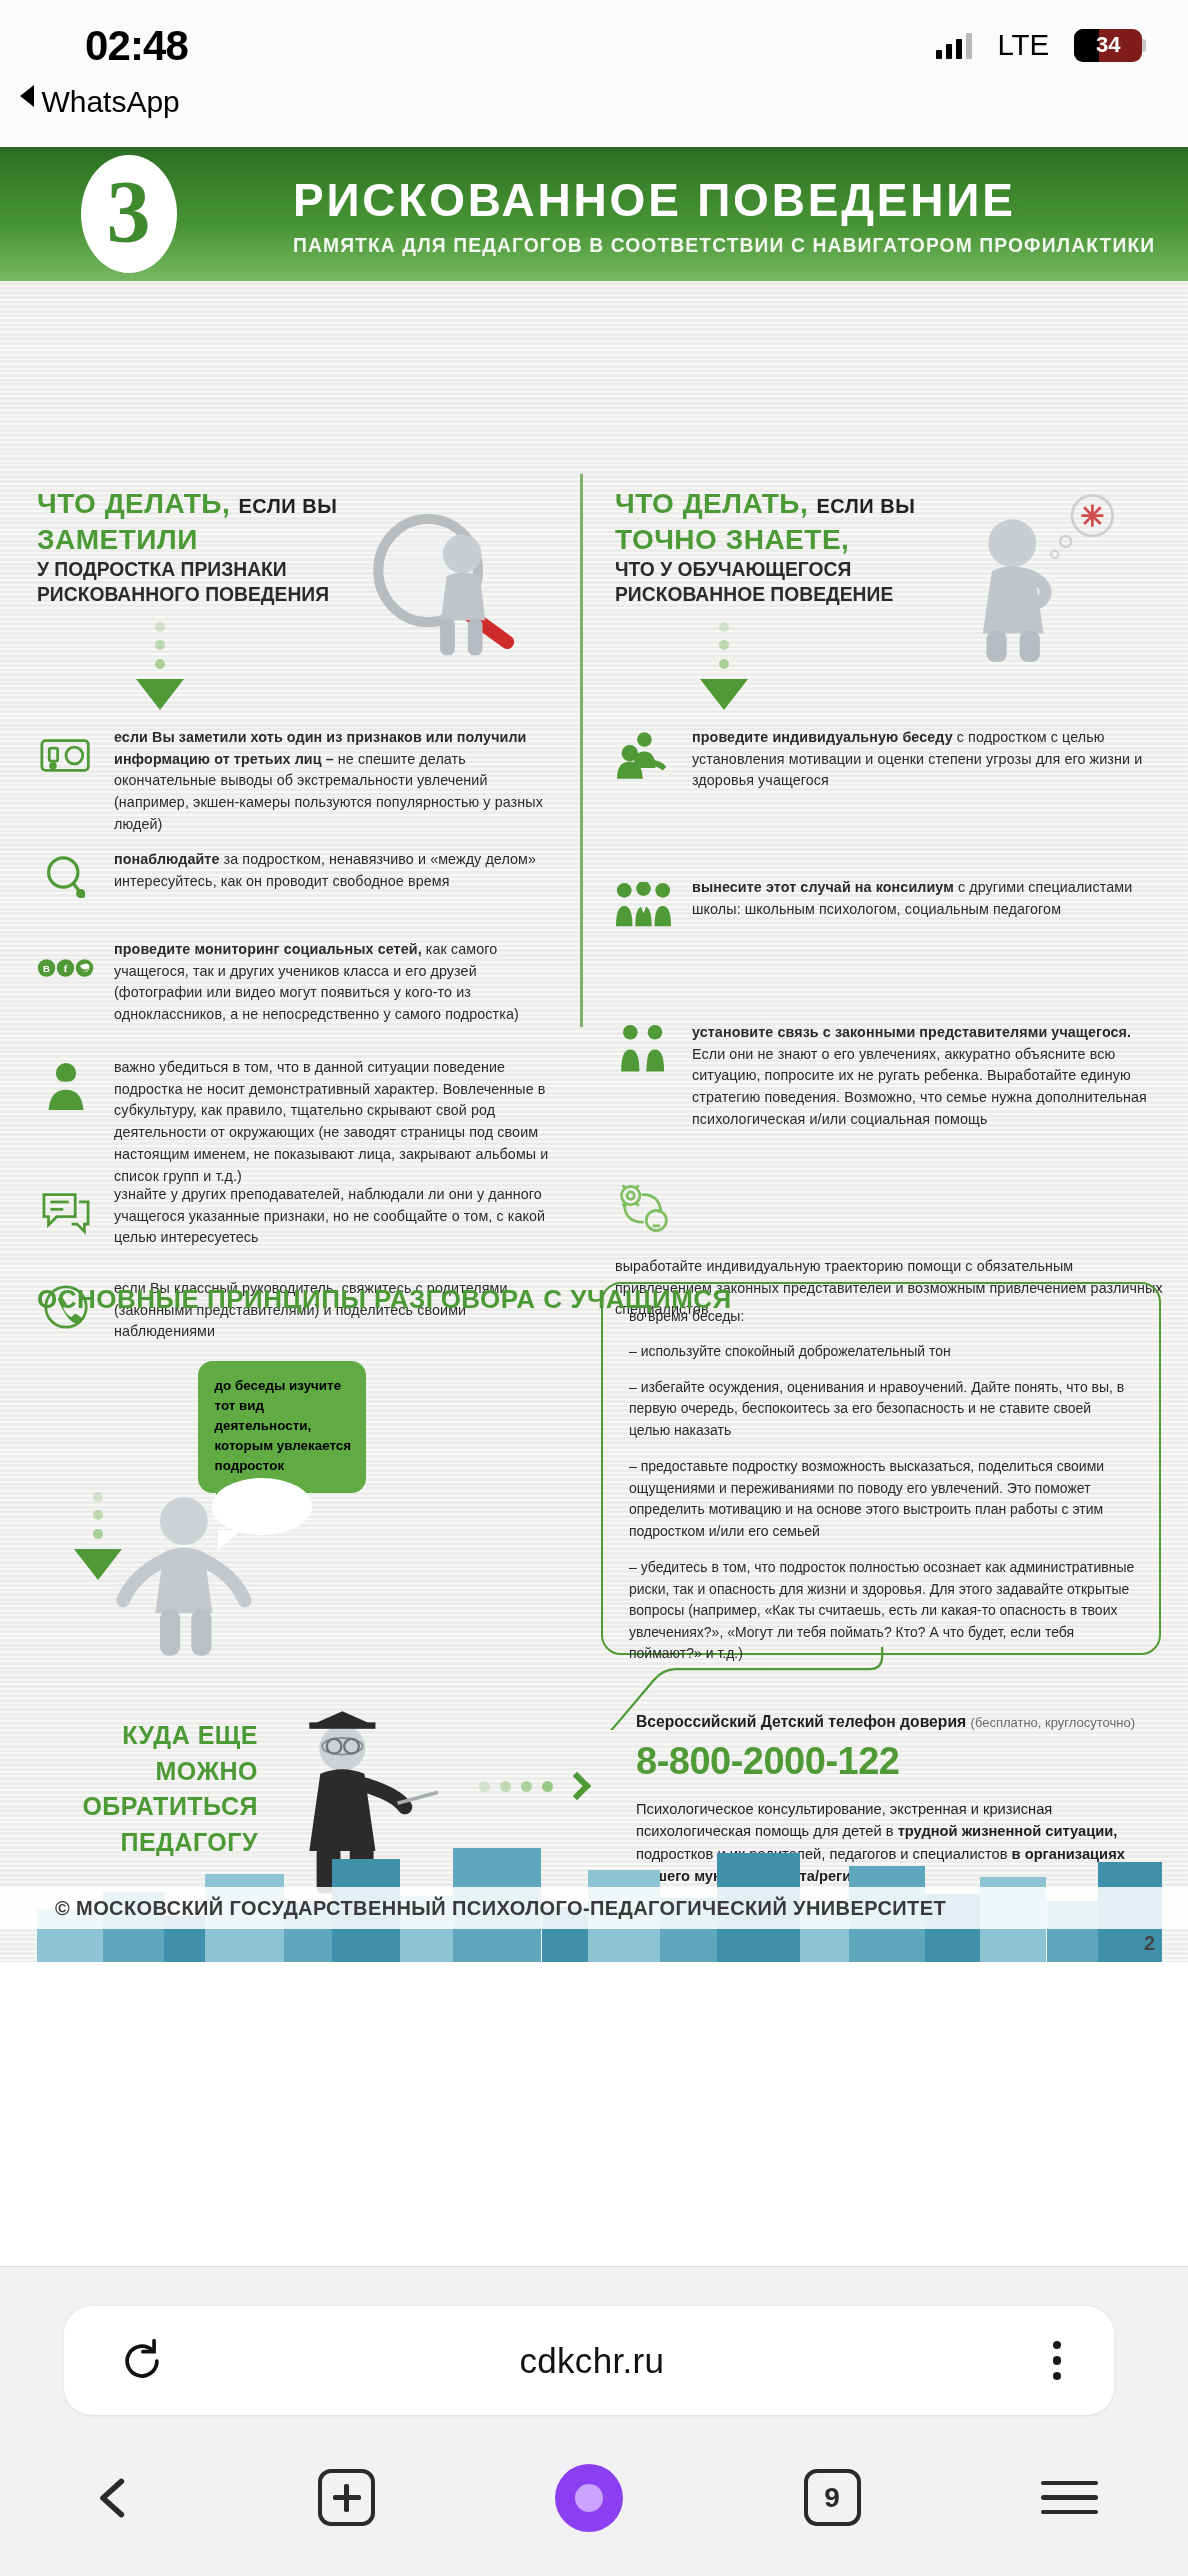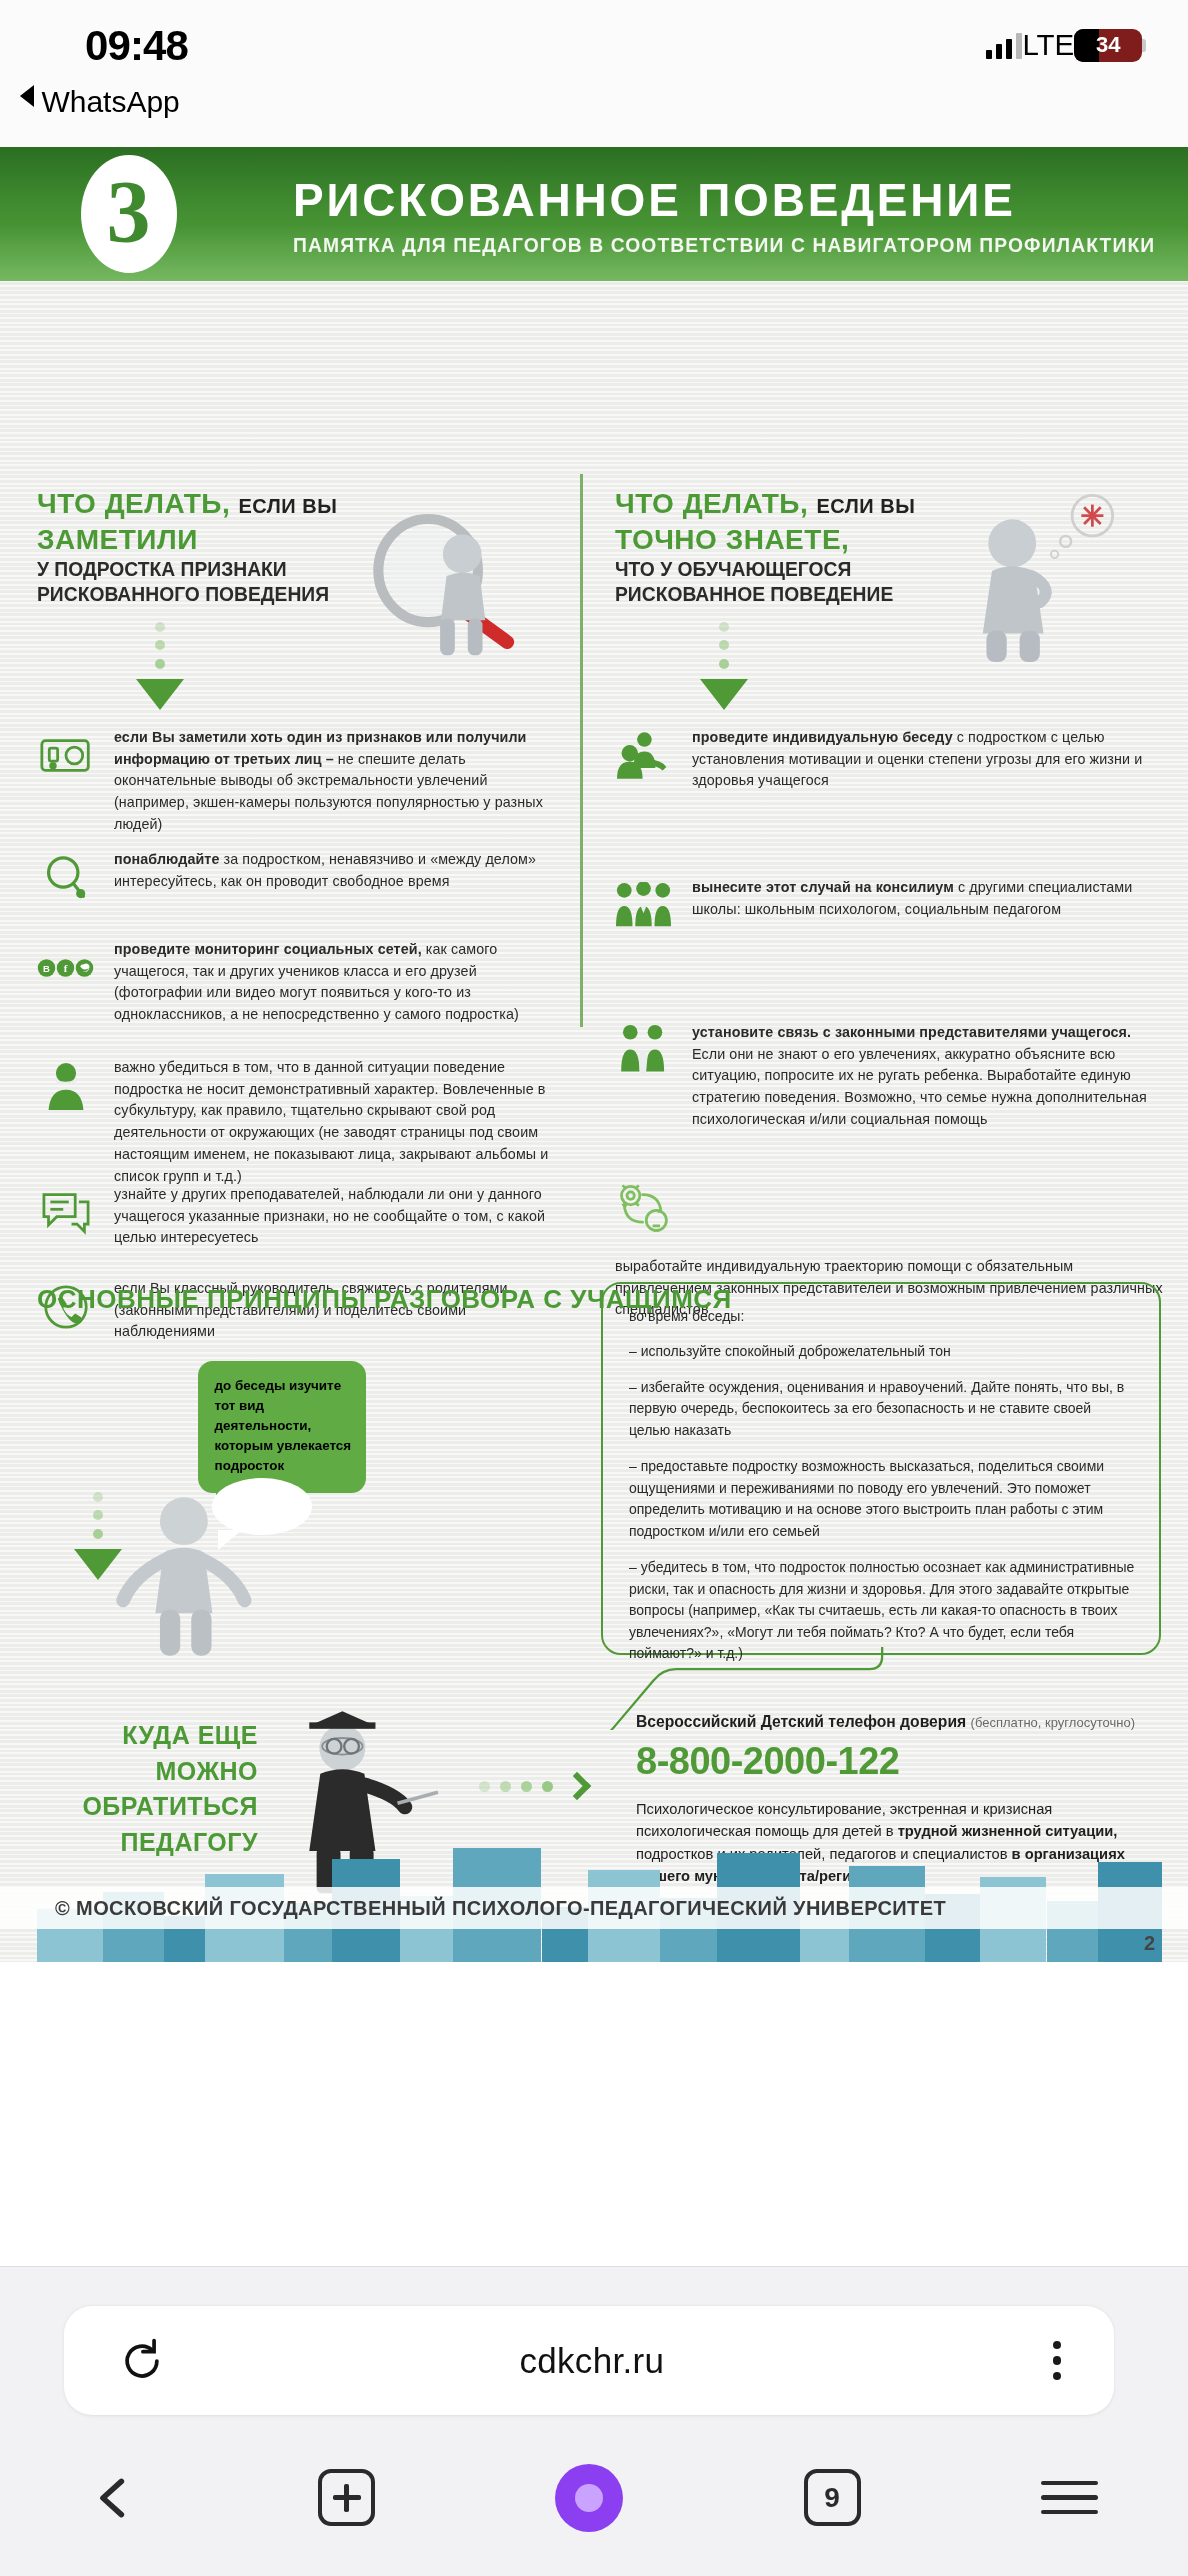--- a/index.html
+++ b/index.html
@@ -26,21 +26,21 @@
     font-size:30px; color:#000; font-weight:400;
   }
   .sb-back .tri {
     width:0;height:0;
     border-top:11px solid transparent;
     border-bottom:11px solid transparent;
     border-right:14.7px solid #000;
   }
   .sb-right {
     position:absolute; right:42px; top:28px;
-    display:flex; align-items:center; gap:0;
+    display:flex; align-items:center; gap:25px;
   }
   .sig { display:flex; align-items:flex-end; gap:3.7px; height:28px; }
   .sig i { display:block; width:6.4px; background:#000; border-radius:0.9px; }
   .sig i:nth-child(1){height:9.2px}
   .sig i:nth-child(2){height:14.7px}
   .sig i:nth-child(3){height:20px}
   .sig i:nth-child(4){height:26px;background:#b8b8b8}
   .lte { font-size:29.5px; font-weight:500; color:#000; letter-spacing:0px; }
   .batt {
     position:relative; width:68px; height:33px; border-radius:9.2px;
@@ -285,21 +285,21 @@
   }
   .nav-menu { display:flex;flex-direction:column;gap:10px; }
   .nav-menu span { width:57px;height:4.6px;background:#2a2a2a;border-radius:2.8px; }
 </style>
 </head>
 <body>
 
 <div class="screen">
 
   <div class="statusbar">
-    <div class="sb-time">09:48</div>
+    <div class="sb-time">02:48</div>
     <div class="sb-back">
       <span class="tri"></span>
       <span>WhatsApp</span>
     </div>
     <div class="sb-right">
       <span class="sig">
         <i></i>
           <i></i>
           <i></i>
           <i></i>

